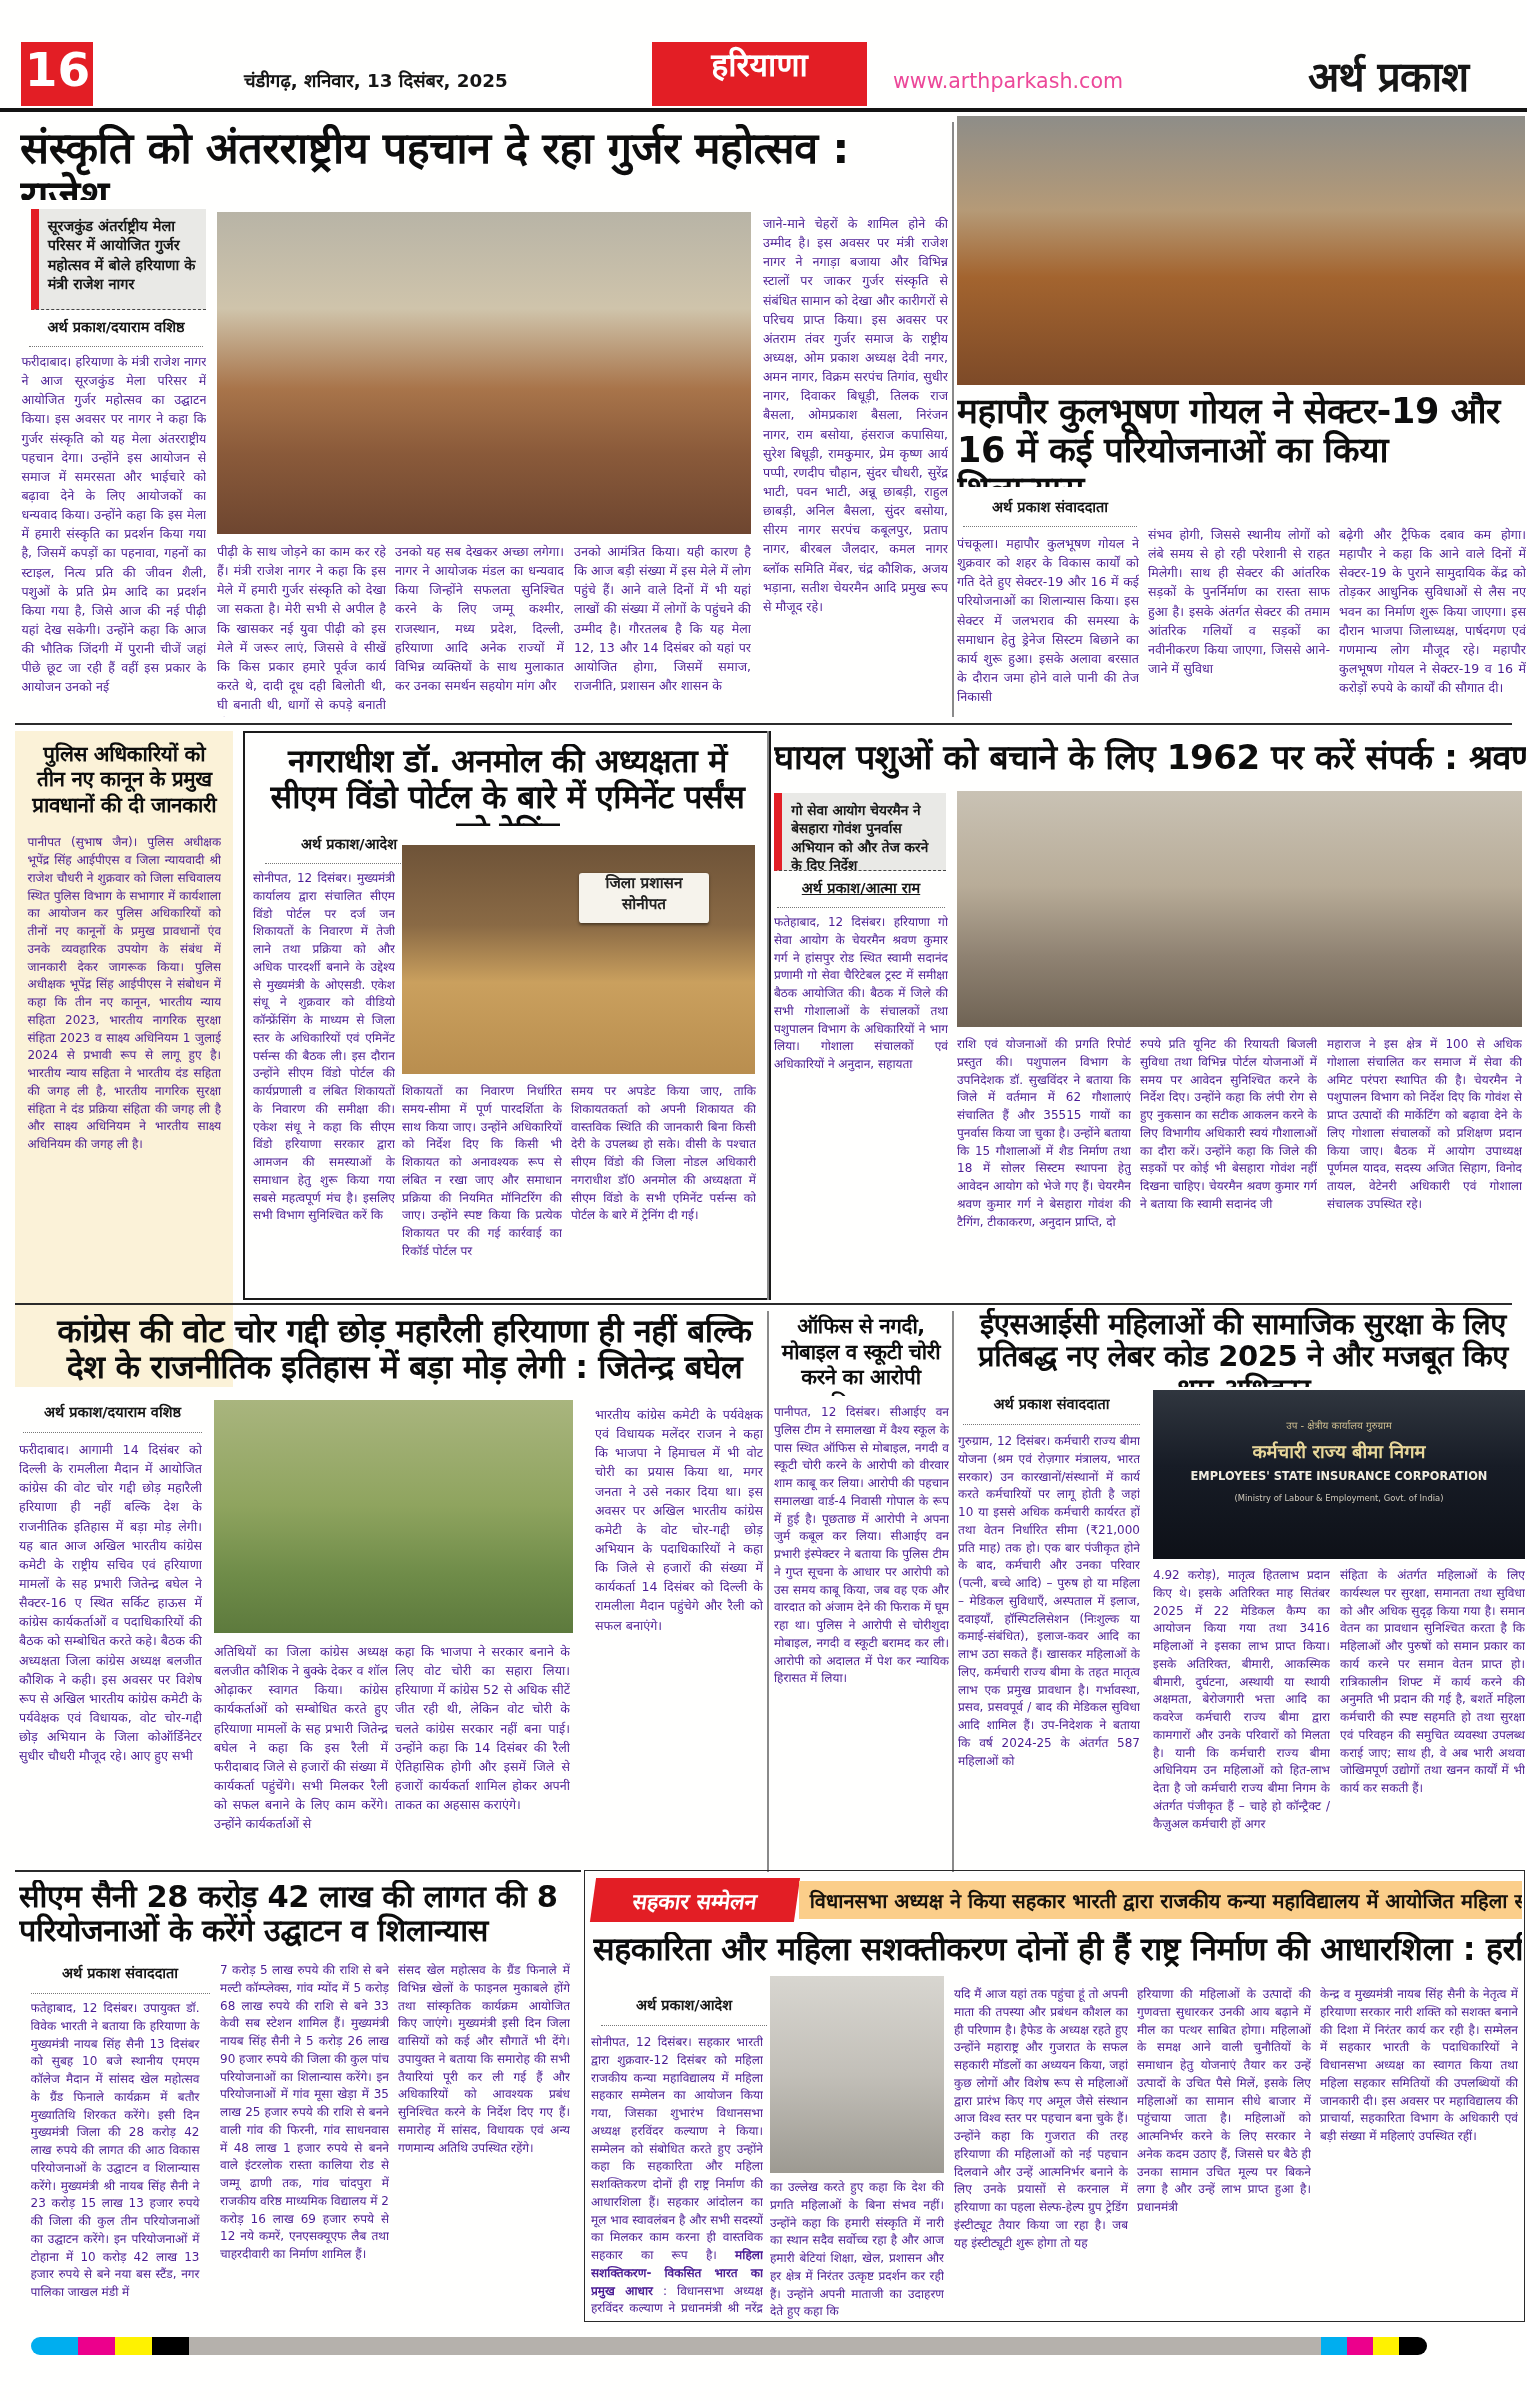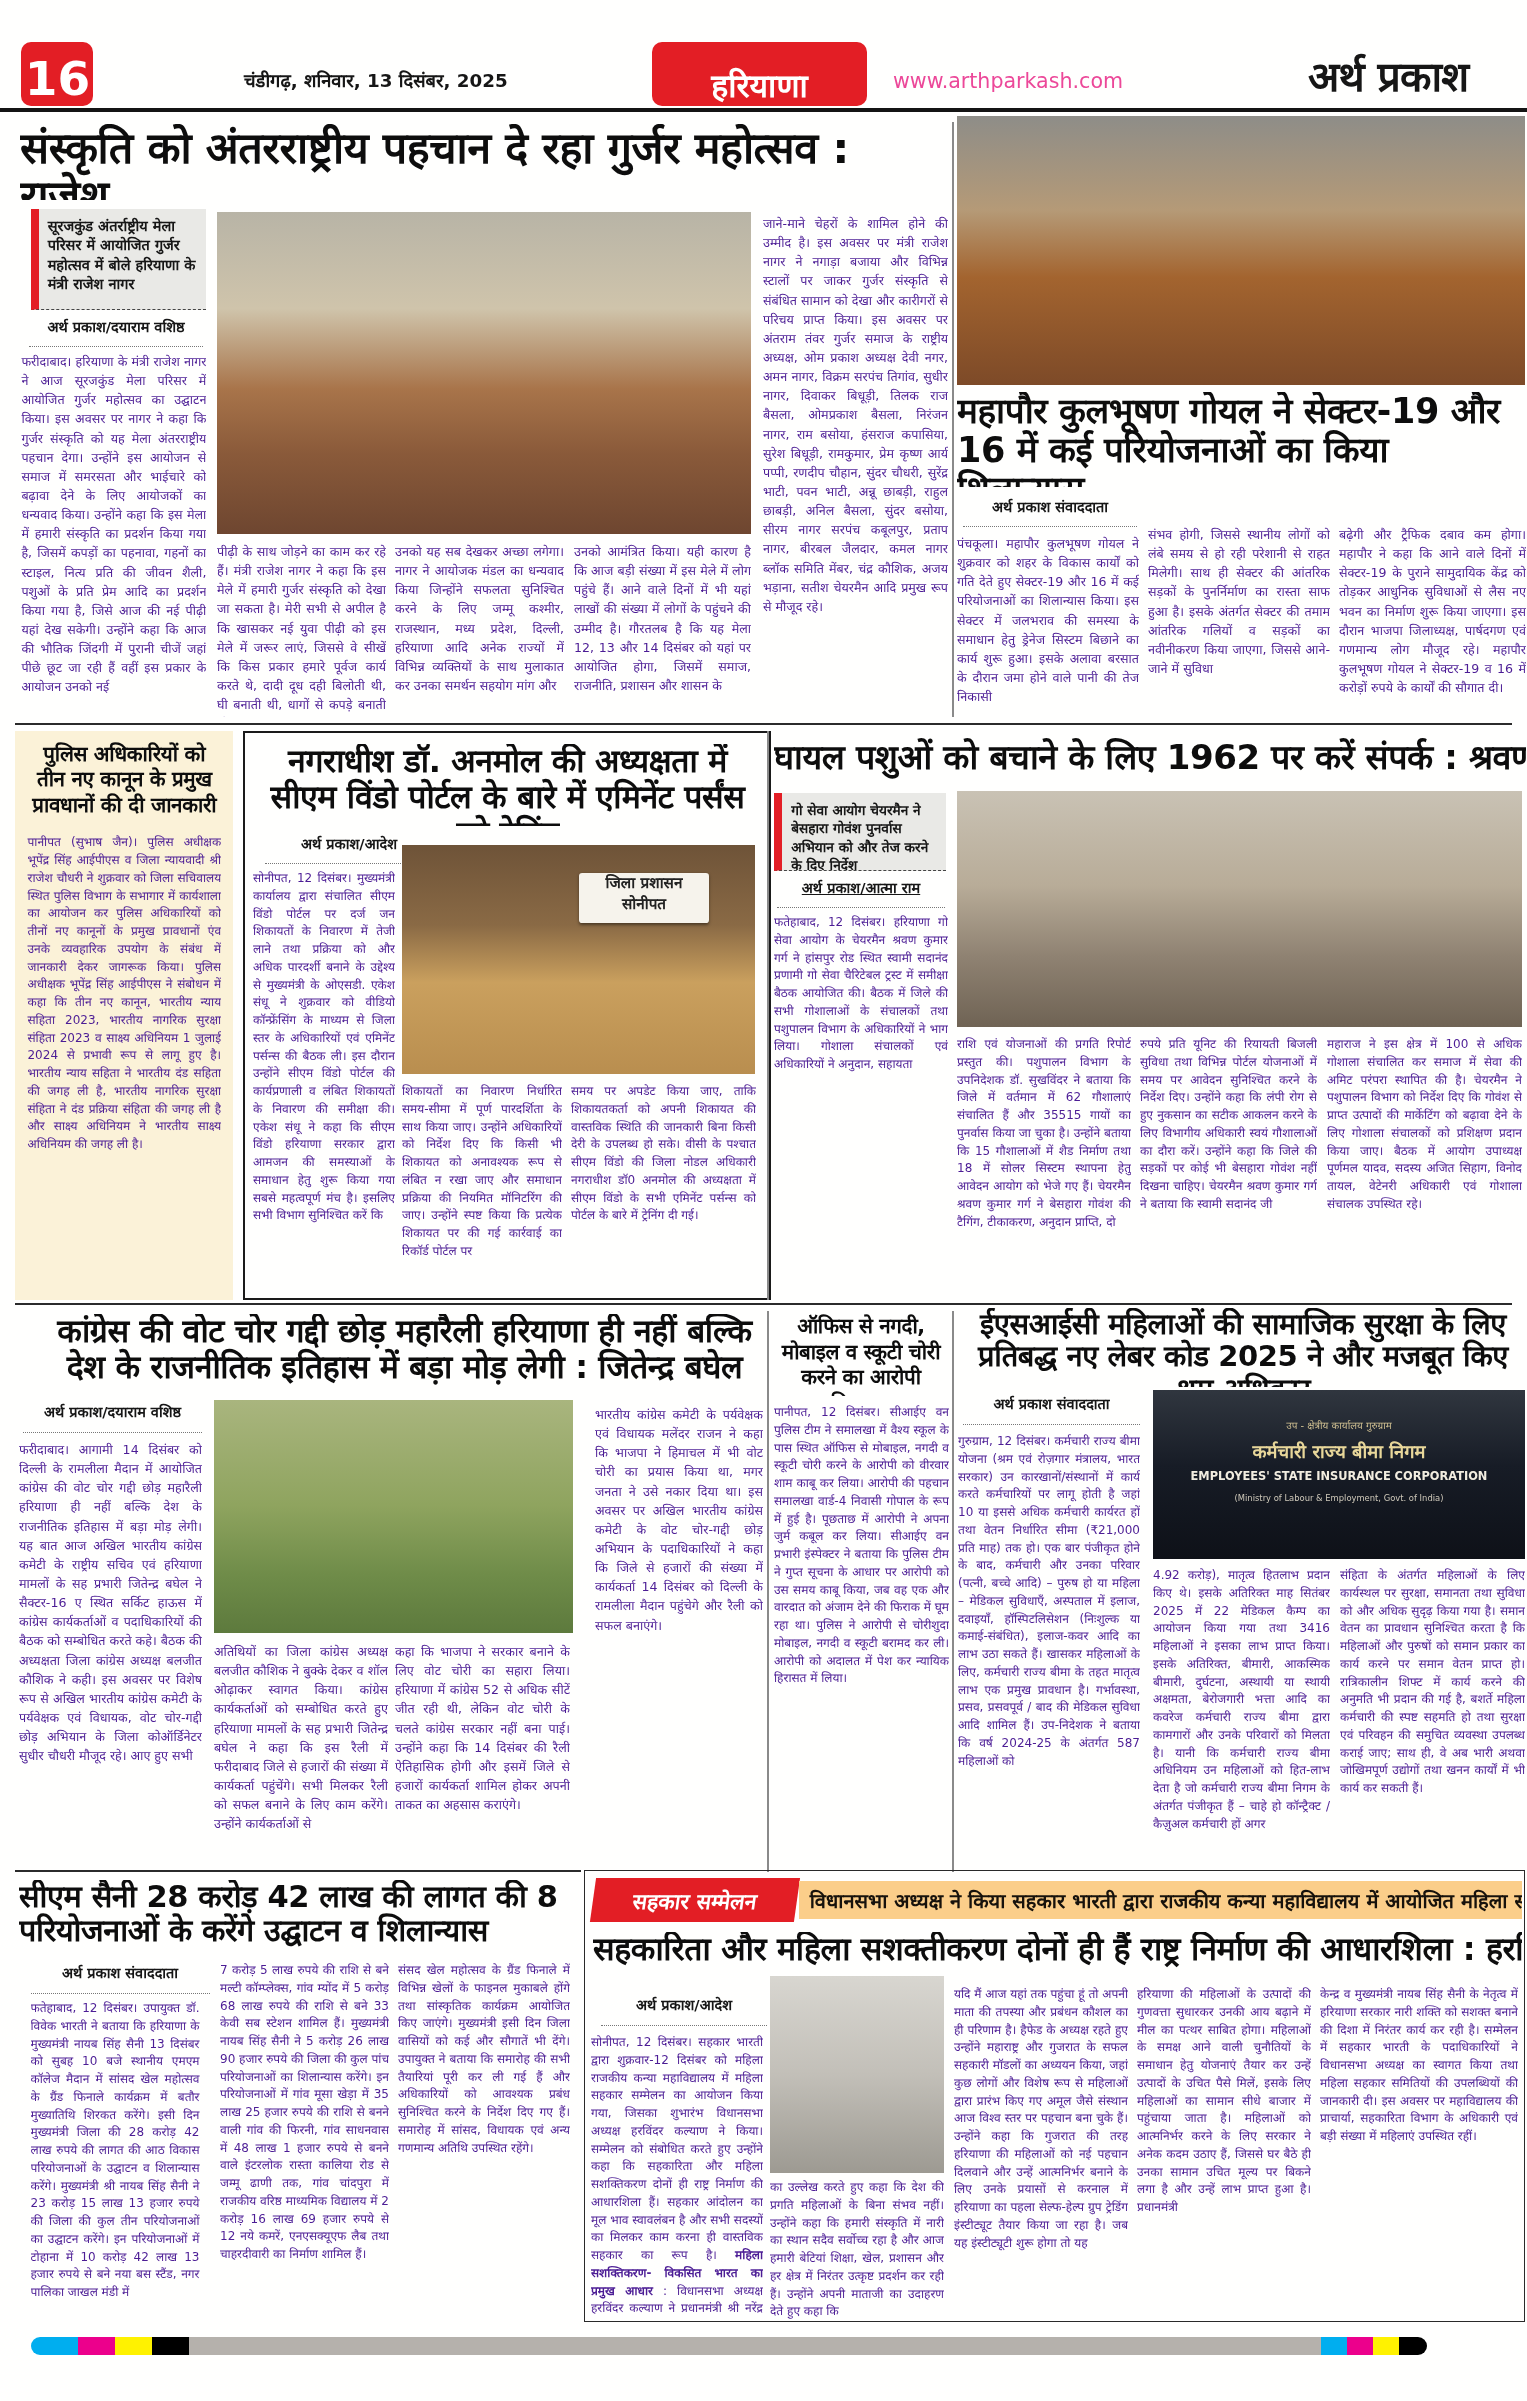--- a/index.html
+++ b/index.html
@@ -1,19 +1,19 @@
 <!DOCTYPE html>
 <html style="font-size:12.2px"><head>
 <meta charset="utf-8">
 <style>
   html,body{margin:0;padding:0;background:#ffffff;}
   #sheet{position:relative;width:1527px;height:2401px;background:#fffffe;
          font-family:"DejaVu Sans","Liberation Sans",sans-serif;color:#161616;overflow:hidden;}
   .abs{position:absolute;box-sizing:border-box;}
-  .redbox{background:#e31e25;color:#fff;display:flex;align-items:flex-end;justify-content:center;font-weight:bold;border-radius:10px;}
+  .redbox{background:#e31e25;color:#fff;display:flex;align-items:flex-start;justify-content:center;font-weight:bold;}
   .hl{font-weight:800;color:#0d0d0d;line-height:1.12;letter-spacing:-0.4px;overflow:hidden;}
   .hl-c{text-align:center;}
   .bt{font-size:12.6px;line-height:1.52;text-align:justify;overflow:hidden;color:#4c1d95;}
   .bt-sm{font-size:12px;line-height:1.48;}
   .byline{font-weight:bold;font-size:14.5px;text-align:center;border-bottom:1.5px dotted #777;
           padding-bottom:4.6px;overflow:hidden;white-space:nowrap;}
   .standfirst{background:#e9e9e6;border-left:8.4px solid #e31e25;padding:7.6px 9.2px;
               font-weight:bold;font-size:15.3px;line-height:1.35;border-bottom:1.5px dashed #444;overflow:hidden;}
   .ph{overflow:hidden;}
   .ph-warm{background:linear-gradient(180deg,#b8b4a6 0%,#cfc4ab 30%,#a8744a 55%,#8a5a3a 75%,#6e4630 100%);}
@@ -65,21 +65,21 @@
 
   <div class="abs ph ph-warm2" style="left:957px;top:116px;width:568px;height:269px;"></div>
   <div class="abs hl" style="left:957px;top:392px;width:568px;height:95px;font-size:35px;">महापौर कुलभूषण गोयल ने सेक्टर-19 और 16 में कई परियोजनाओं का किया शिलान्यास</div>
   <div class="abs byline" style="left:963px;top:496px;width:174px;height:30.5px;">अर्थ प्रकाश संवाददाता</div>
   <div class="abs bt" style="left:957px;top:534px;width:182px;height:183px;">पंचकूला। महापौर कुलभूषण गोयल ने शुक्रवार को शहर के विकास कार्यों को गति देते हुए सेक्टर-19 और 16 में कई परियोजनाओं का शिलान्यास किया। इस सेक्टर में जलभराव की समस्या के समाधान हेतु ड्रेनेज सिस्टम बिछाने का कार्य शुरू हुआ। इसके अलावा बरसात के दौरान जमा होने वाले पानी की तेज निकासी</div>
   <div class="abs bt" style="left:1148px;top:525px;width:182px;height:192px;">संभव होगी, जिससे स्थानीय लोगों को लंबे समय से हो रही परेशानी से राहत मिलेगी। साथ ही सेक्टर की आंतरिक सड़कों के पुनर्निर्माण का रास्ता साफ हुआ है। इसके अंतर्गत सेक्टर की तमाम आंतरिक गलियों व सड़कों का नवीनीकरण किया जाएगा, जिससे आने-जाने में सुविधा</div>
   <div class="abs bt" style="left:1339px;top:525px;width:187px;height:192px;">बढ़ेगी और ट्रैफिक दबाव कम होगा। महापौर ने कहा कि आने वाले दिनों में सेक्टर-19 के पुराने सामुदायिक केंद्र को तोड़कर आधुनिक सुविधाओं से लैस नए भवन का निर्माण शुरू किया जाएगा। इस दौरान भाजपा जिलाध्यक्ष, पार्षदगण एवं गणमान्य लोग मौजूद रहे। महापौर कुलभूषण गोयल ने सेक्टर-19 व 16 में करोड़ों रुपये के कार्यों की सौगात दी।</div>
 
   <div class="abs hline" style="left:15.3px;top:723px;width:1497px;"></div>
 
-  <div class="abs cream" style="left:15.3px;top:731px;width:218px;height:569px;padding:10.7px 12.2px;">
+  <div class="abs cream" style="left:15.3px;top:731px;width:218px;height:656px;padding:10.7px 12.2px;">
     <div class="hl hl-c" style="font-size:20.6px;line-height:1.25;height:85px;">पुलिस अधिकारियों को तीन नए कानून के प्रमुख प्रावधानों की दी जानकारी</div>
     <div class="bt bt-sm" style="margin-top:7.6px;height:449px;">पानीपत (सुभाष जैन)। पुलिस अधीक्षक भूपेंद्र सिंह आईपीएस व जिला न्यायवादी श्री राजेश चौधरी ने शुक्रवार को जिला सचिवालय स्थित पुलिस विभाग के सभागार में कार्यशाला का आयोजन कर पुलिस अधिकारियों को तीनों नए कानूनों के प्रमुख प्रावधानों एंव उनके व्यवहारिक उपयोग के संबंध में जानकारी देकर जागरूक किया। पुलिस अधीक्षक भूपेंद्र सिंह आईपीएस ने संबोधन में कहा कि तीन नए कानून, भारतीय न्याय सहिता 2023, भारतीय नागरिक सुरक्षा संहिता 2023 व साक्ष्य अधिनियम 1 जुलाई 2024 से प्रभावी रूप से लागू हुए है। भारतीय न्याय सहिता ने भारतीय दंड सहिता की जगह ली है, भारतीय नागरिक सुरक्षा संहिता ने दंड प्रक्रिया संहिता की जगह ली है और साक्ष्य अधिनियम ने भारतीय साक्ष्य अधिनियम की जगह ली है।</div>
   </div>
 
   <div class="abs" style="left:243px;top:731px;width:528px;height:569px;border:2.3px solid #1a1a1a;"></div>
   <div class="abs hl hl-c" style="left:256px;top:744px;width:503px;height:82px;font-size:32px;">नगराधीश डॉ. अनमोल की अध्यक्षता में सीएम विंडो पोर्टल के बारे में एमिनेंट पर्संस को ट्रेनिंग</div>
   <div class="abs byline" style="left:265px;top:833px;width:168px;height:30.5px;">अर्थ प्रकाश/आदेश</div>
   <div class="abs bt bt-sm" style="left:253px;top:870px;width:142px;height:421px;">सोनीपत, 12 दिसंबर। मुख्यमंत्री कार्यालय द्वारा संचालित सीएम विंडो पोर्टल पर दर्ज जन शिकायतों के निवारण में तेजी लाने तथा प्रक्रिया को और अधिक पारदर्शी बनाने के उद्देश्य से मुख्यमंत्री के ओएसडी. एकेश संधू ने शुक्रवार को वीडियो कॉन्फ्रेंसिंग के माध्यम से जिला स्तर के अधिकारियों एवं एमिनेंट पर्सन्स की बैठक ली। इस दौरान उन्होंने सीएम विंडो पोर्टल की कार्यप्रणाली व लंबित शिकायतों के निवारण की समीक्षा की। एकेश संधू ने कहा कि सीएम विंडो हरियाणा सरकार द्वारा आमजन की समस्याओं के समाधान हेतु शुरू किया गया सबसे महत्वपूर्ण मंच है। इसलिए सभी विभाग सुनिश्चित करें कि</div>
   <div class="abs ph ph-wood" style="left:402px;top:845px;width:353px;height:229px;">
     <div class="sign" style="position:absolute;right:46px;top:27.5px;width:130px;height:50px;font-size:15.3px;line-height:1.4;">

